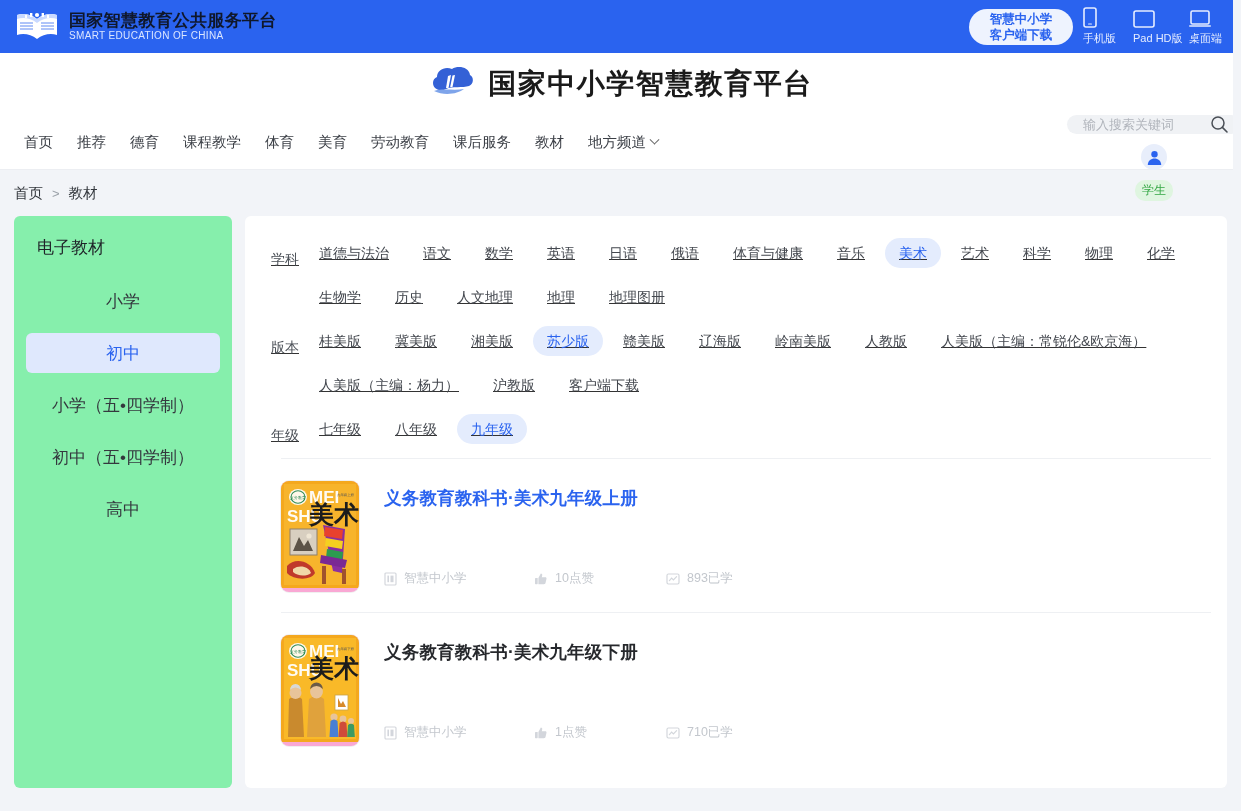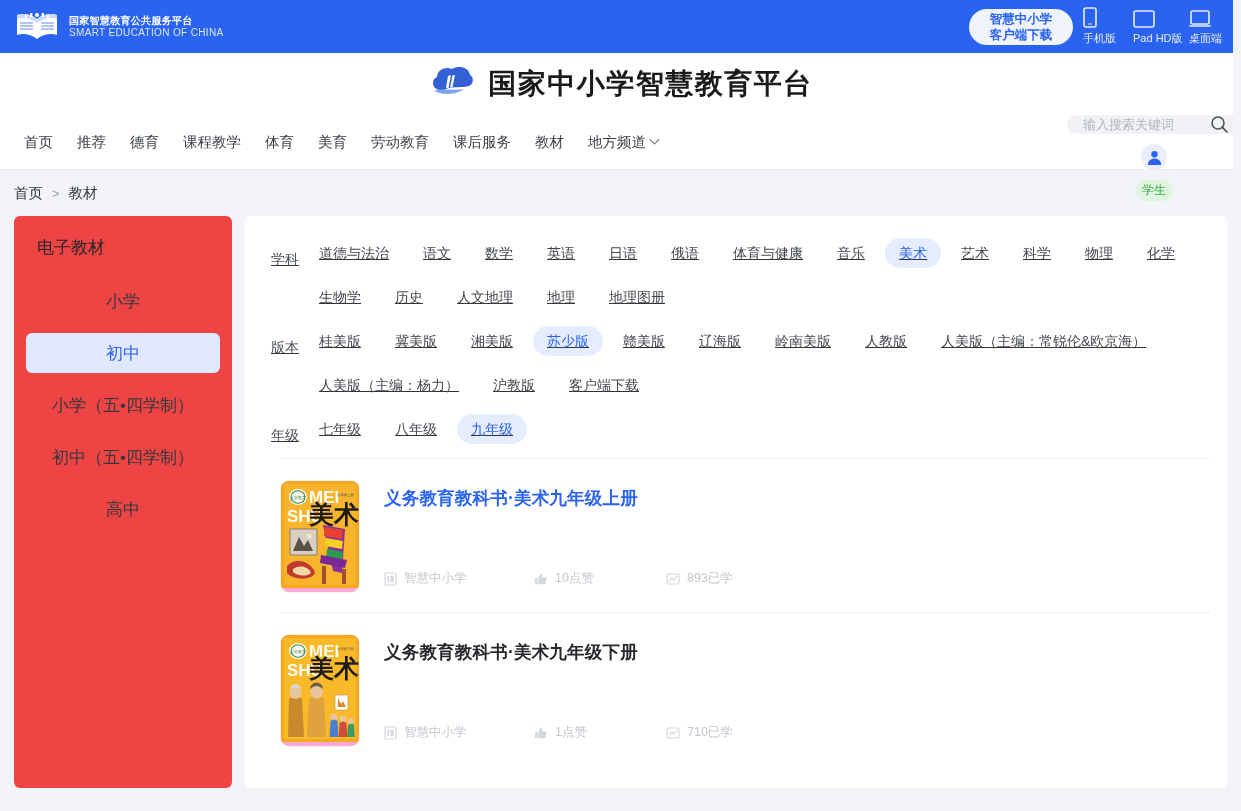--- a/index.html
+++ b/index.html
@@ -22,22 +22,22 @@
   }
   .gov-logo {
     display: flex;
     align-items: center;
     margin-left: 14px;
     gap: 9px;
   }
   .gov-book-icon { width: 46px; height: 34px; flex: none; }
   .gov-text { line-height: 1.12; }
   .gov-cn {
-    color: #ffffff;
-    font-size: 10px;
+    color: #0f172a;
+    font-size: 17px;
     font-weight: bold;
     letter-spacing: .3px;
     white-space: nowrap;
   }
   .gov-en {
     color: #dbe6ff;
     font-size: 10px;
     letter-spacing: .35px;
     white-space: nowrap;
   }
@@ -195,21 +195,21 @@
   
   .page {
     display: flex;
     gap: 13px;
     padding: 0 14px;
     height: 572px;
   }
   .sidebar {
     width: 218px;
     flex: none;
-    background: #ef4444;
+    background: #86efac;
     border-radius: 6px;
     padding: 20px 12px 10px 12px;
   }
   .sidebar-title {
     font-size: 17px;
     color: #1f2328;
     font-weight: normal;
     padding-left: 11px;
     margin-bottom: 22px;
   }

